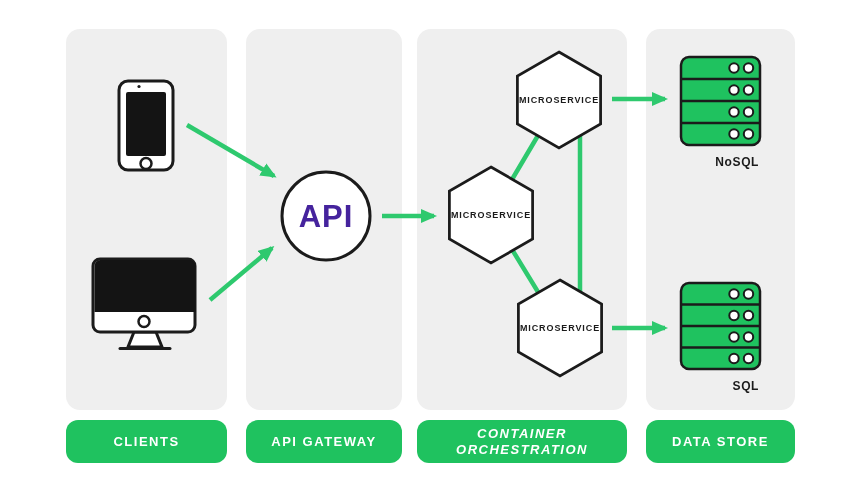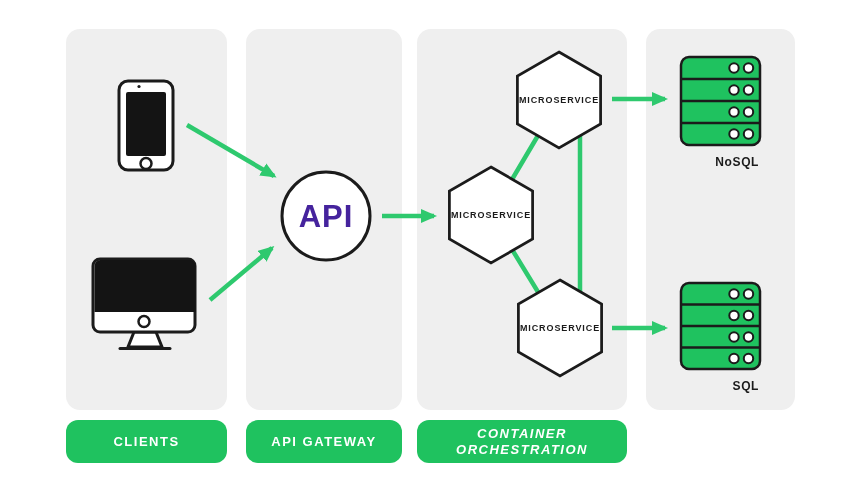--- a/index.html
+++ b/index.html
@@ -159,14 +159,17 @@
 
   <div class="pill p2">
     <span>API GATEWAY</span>
   </div>
   <div class="pill p1">
     <span>CLIENTS</span>
   </div>
   <div class="pill p3">
     <span style="display:block;max-width:160px;">CONTAINER ORCHESTRATION</span>
   </div>
+  <div class="pill p4">
+    <span>DATA STORE</span>
+  </div>
 
 </div>
 
 </body></html>

